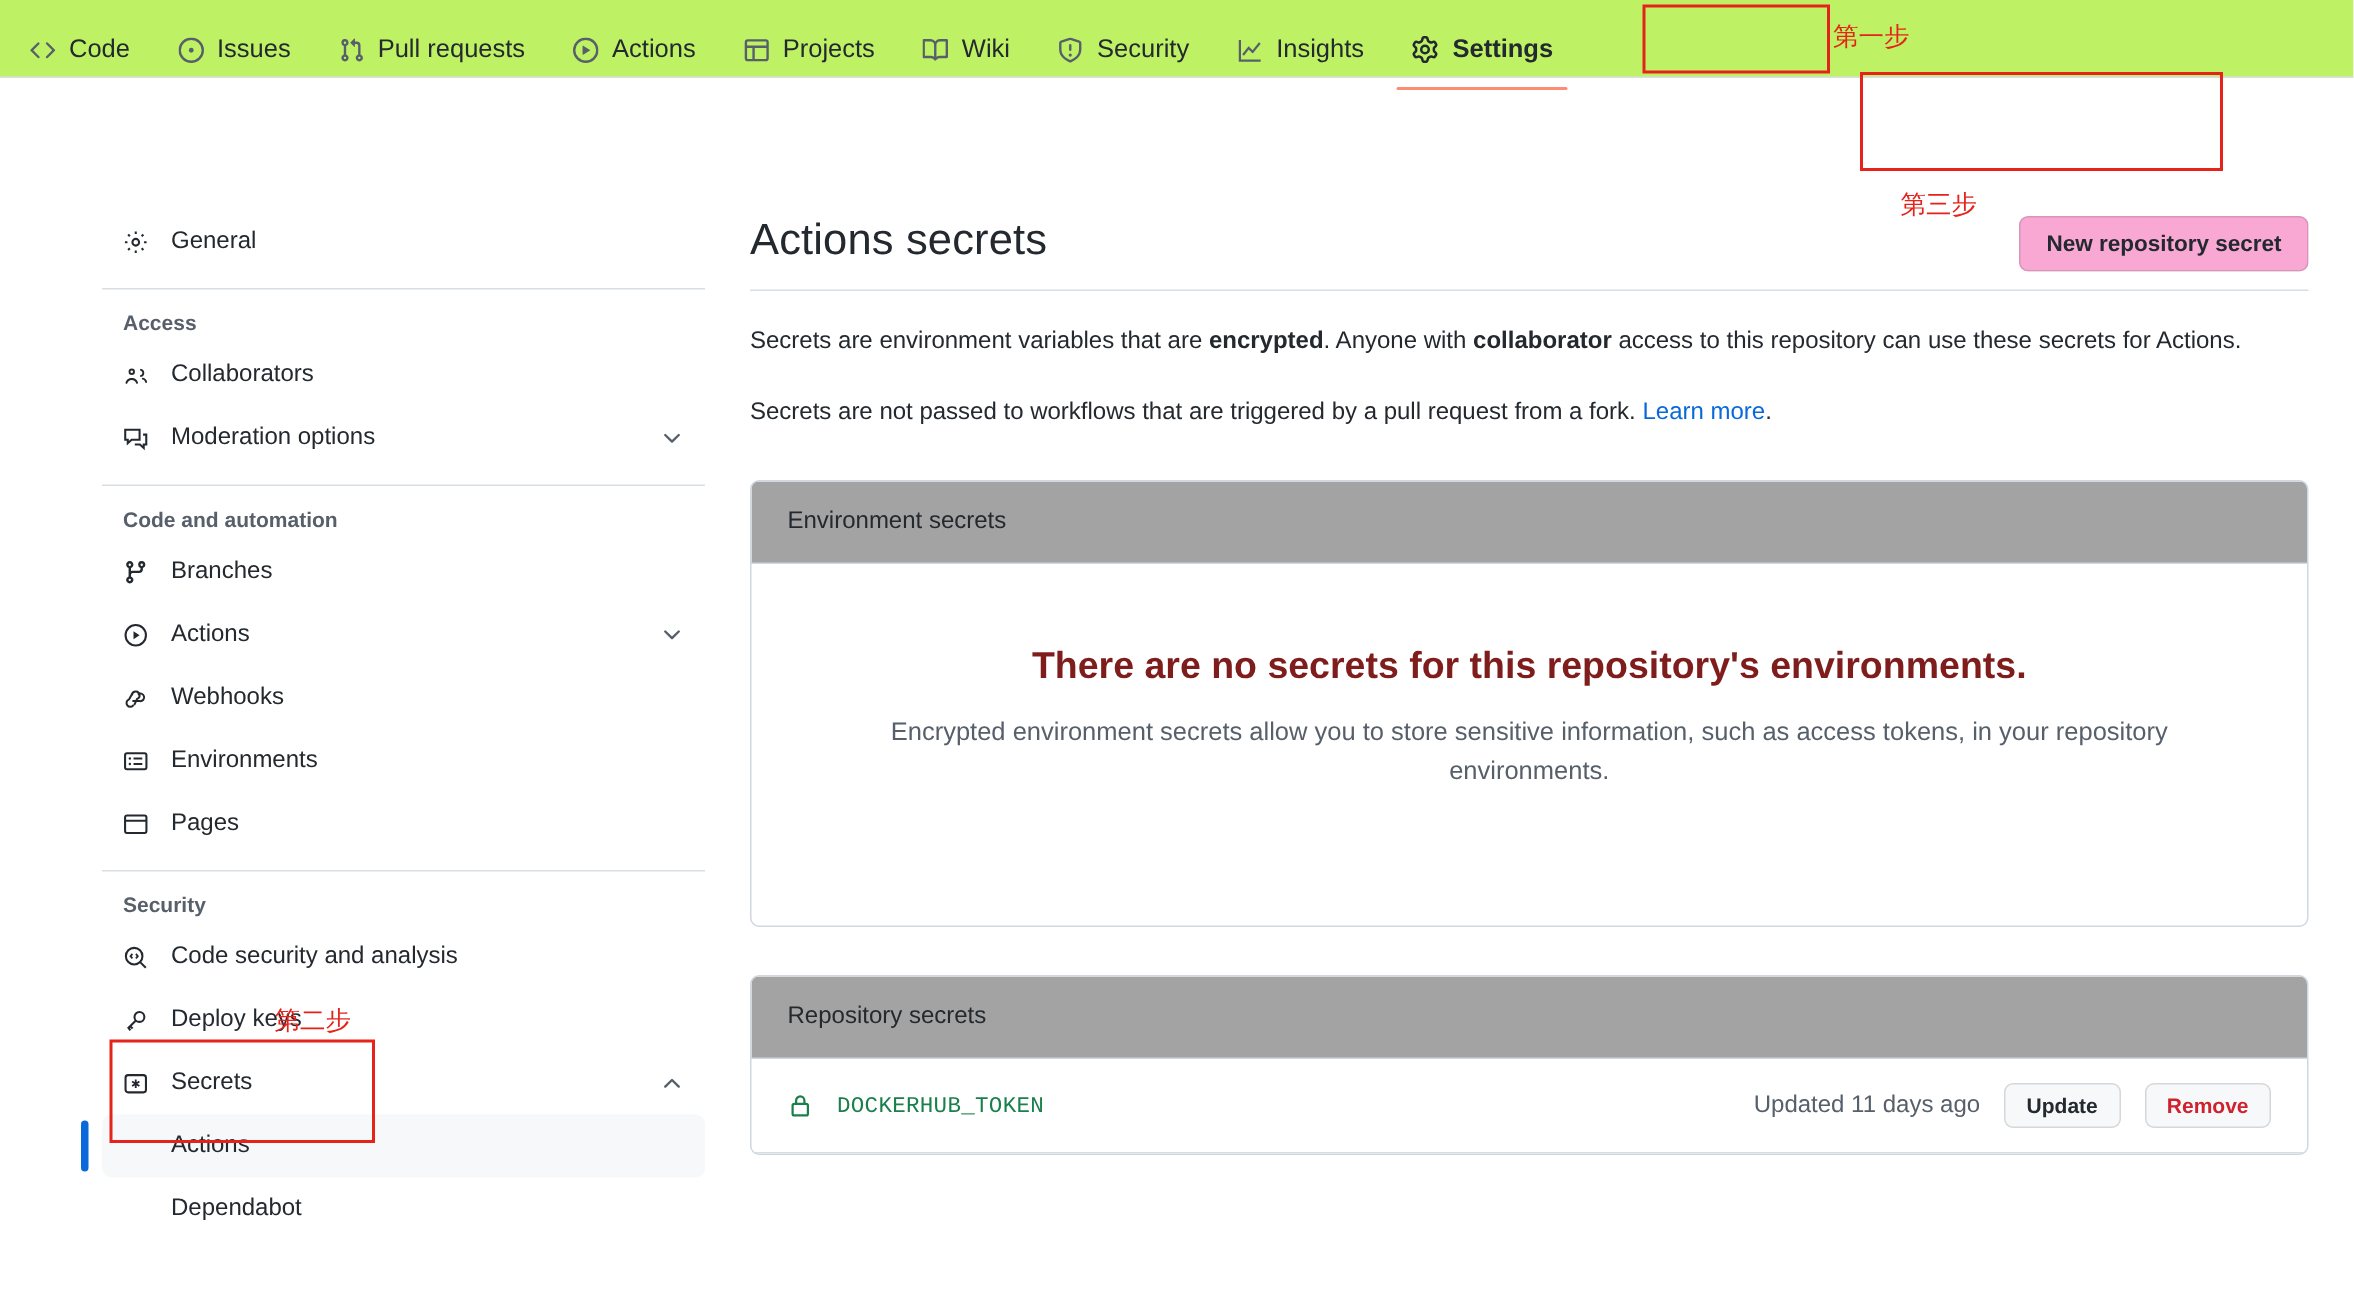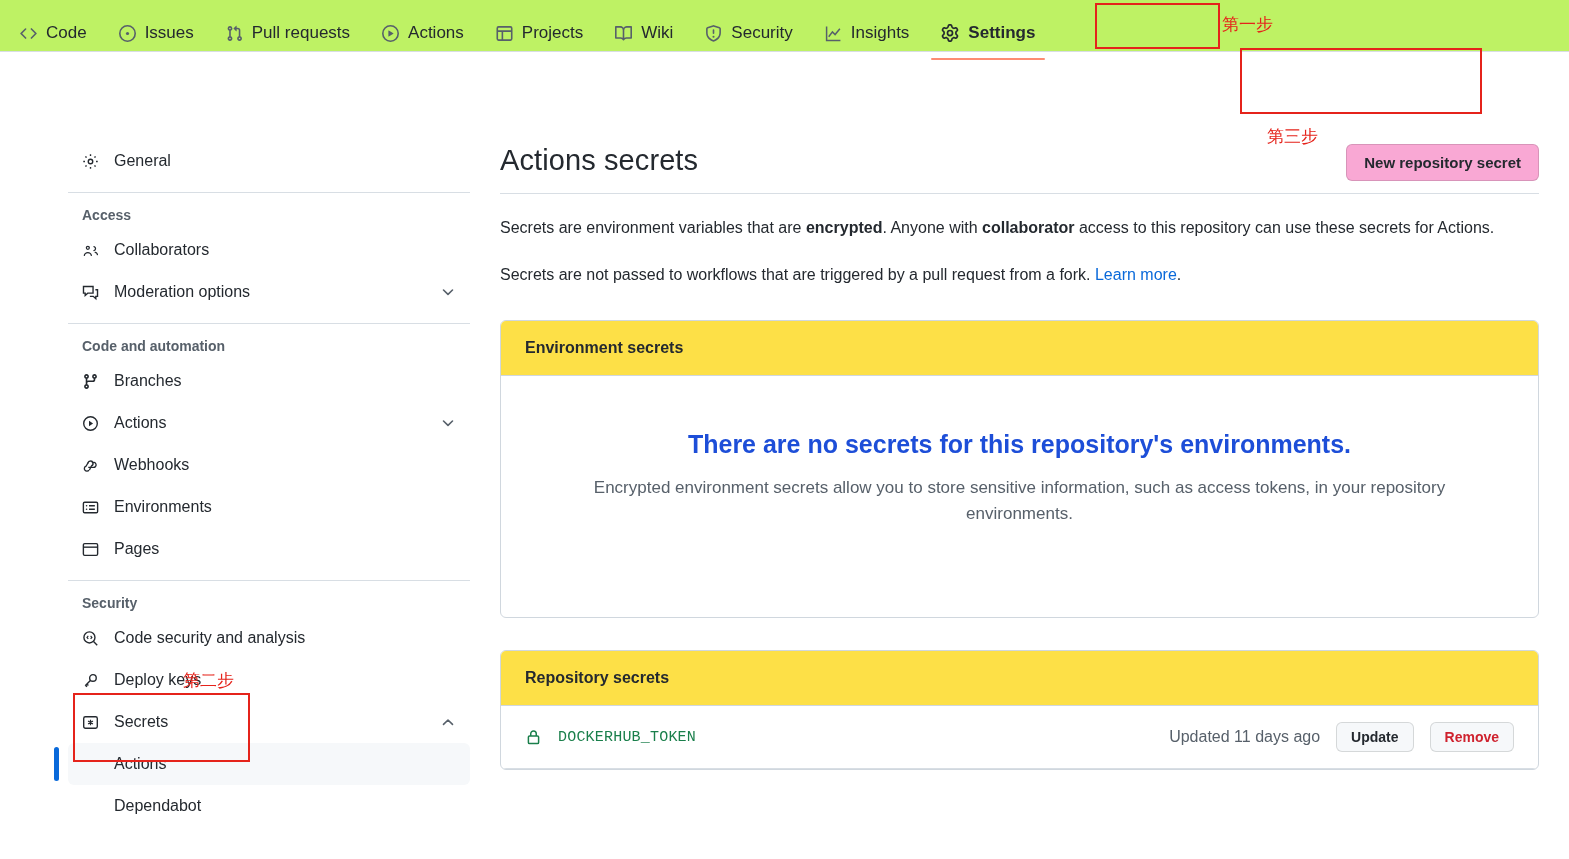--- a/index.html
+++ b/index.html
@@ -156,35 +156,35 @@
   .link { color: #0969da; text-decoration: none; }
 
   .card {
     border: 1px solid #d0d7de;
     border-radius: 6px;
     margin-top: 32px;
     background: #fff;
     overflow: hidden;
   }
   .card-head {
-    background: #fde047;
+    background: #a3a3a3;
     border-bottom: 1px solid #d0d7de;
     padding: 18px 24px;
     font-size: 16px;
-    font-weight: 700;
+    font-weight: 400;
     color: #24292f;
   }
   .blank {
     padding: 54px 24px 62px 24px;
     text-align: center;
   }
   .blank-title {
     font-size: 25px;
     font-weight: 600;
-    color: #1d4ed8;
+    color: #7f1d1d;
     margin-bottom: 16px;
   }
   .blank-desc {
     font-size: 17px;
     line-height: 1.55;
     color: #57606a;
     max-width: 950px;
     margin: 0 auto 28px auto;
   }
   .blank-link { font-size: 17px; color: #0969da; text-decoration: none; }

